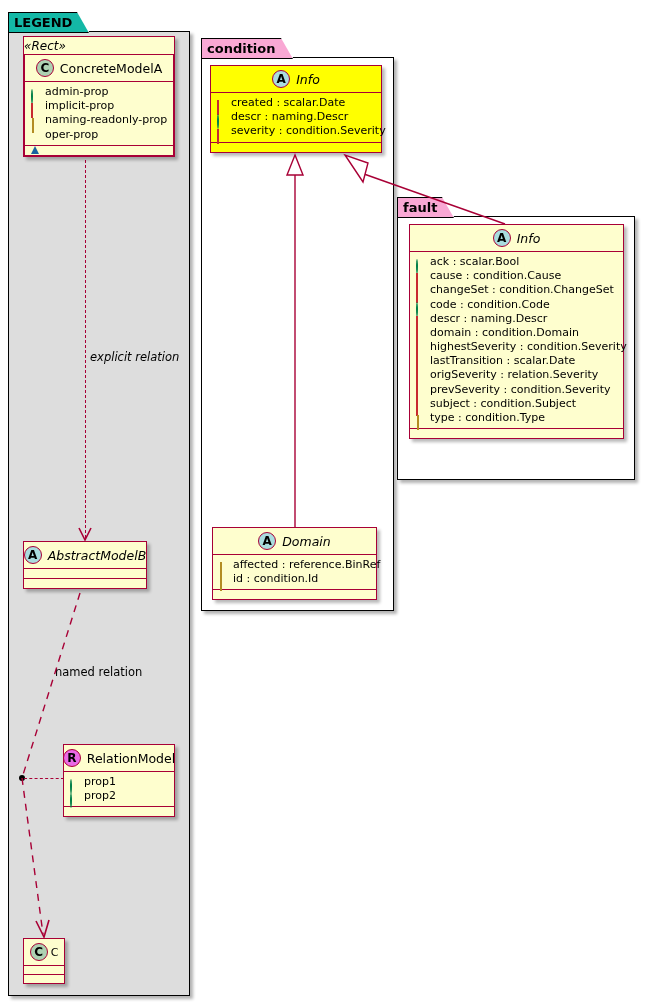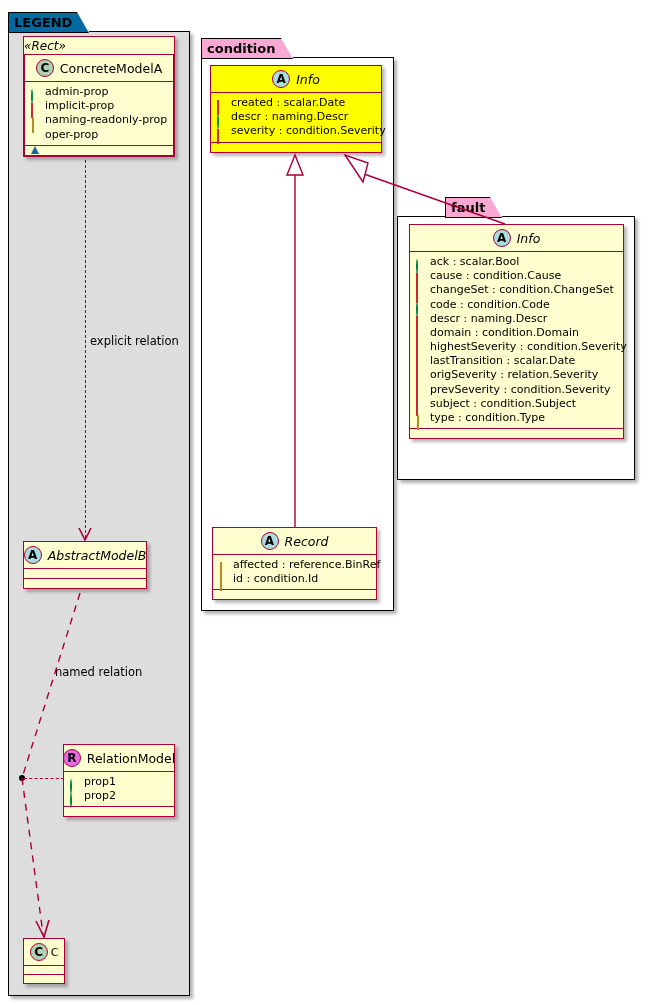--- a/index.html
+++ b/index.html
@@ -5,21 +5,21 @@
   html,body{margin:0;padding:0;background:#ffffff;}
   body{
     width:649px;height:1005px;position:relative;overflow:hidden;
     font-family:"DejaVu Sans","Liberation Sans",sans-serif;
     font-size:11px;color:#000000;
     -webkit-font-smoothing:antialiased;
   }
   .pkg-tab{
     position:absolute;box-sizing:border-box;
     border:1.5px solid #000000;
-    background:#0369a1;
+    background:#14b8a6;
     height:21px;line-height:19px;
     padding:0 16px 0 5px;
     font-weight:bold;font-size:13px;color:#000000;
     white-space:nowrap;
     z-index:3;
   }
   .pkg-tab.white{background:#f9a8d4;}
   .pkg-tab::after{
     content:"";position:absolute;right:-1px;top:-1.5px;
     width:0;height:0;
@@ -184,36 +184,36 @@
       <span class="ico"><span class="ico-square"></span></span>
       <span class="attr-txt">severity : condition.Severity</span>
     </div>
   </div>
   <div class="cls-ops"></div>
 </div>
 
 <div class="cls" style="left:212px;top:527px;width:165px;">
   <div class="cls-head">
     <span class="badge badge-A">A</span>
-    <span class="cls-title ital">Record</span>
+    <span class="cls-title ital">Domain</span>
   </div>
   <div class="cls-attrs">
     <div class="attr">
       <span class="ico"><span class="ico-diamond"></span></span>
       <span class="attr-txt">affected : reference.BinRef</span>
     </div>
     <div class="attr">
       <span class="ico"><span class="ico-diamond"></span></span>
       <span class="attr-txt">id : condition.Id</span>
     </div>
   </div>
   <div class="cls-ops"></div>
 </div>
 
-<div class="pkg-tab white" style="left:397px;top:197px;margin-left:48px;">fault</div>
+<div class="pkg-tab white" style="left:397px;top:197px;">fault</div>
 <div class="pkg-body white" style="left:397px;top:216px;width:238px;height:264px;"></div>
 
 <div class="cls" style="left:409px;top:224px;width:215px;">
   <div class="cls-head">
     <span class="badge badge-A">A</span>
     <span class="cls-title ital">Info</span>
   </div>
   <div class="cls-attrs" id="fault-attrs">
       <div class="attr">
         <span class="ico"><span class="ico-circle"></span></span>
@@ -261,21 +261,21 @@
       </div>
       <div class="attr">
         <span class="ico"><span class="ico-diamond"></span></span>
         <span class="attr-txt">type : condition.Type</span>
       </div>
     </div>
   <div class="cls-ops"></div>
 </div>
 
 <div class="dash-v" style="left:85px;top:160px;height:378px;"></div>
-<div class="edge-label" style="left:90px;top:334px;">explicit relation</div>
+<div class="edge-label" style="left:90px;top:350px;font-style:italic;">explicit relation</div>
 
 <div class="edge-label" style="left:55px;top:665px;">named relation</div>
 <div class="dot" style="left:19px;top:775px;"></div>
 <div class="dash-h" style="left:24px;top:778px;width:40px;"></div>
 
 <svg class="ov" viewBox="0 0 649 1005">
 
   <polyline points="79,528 85,540 91,528" fill="none" stroke="#A80036" stroke-width="1.6"></polyline>
 
   <line x1="80" y1="593" x2="22" y2="778" stroke="#A80036" stroke-width="1.4" stroke-dasharray="7,6"></line>

